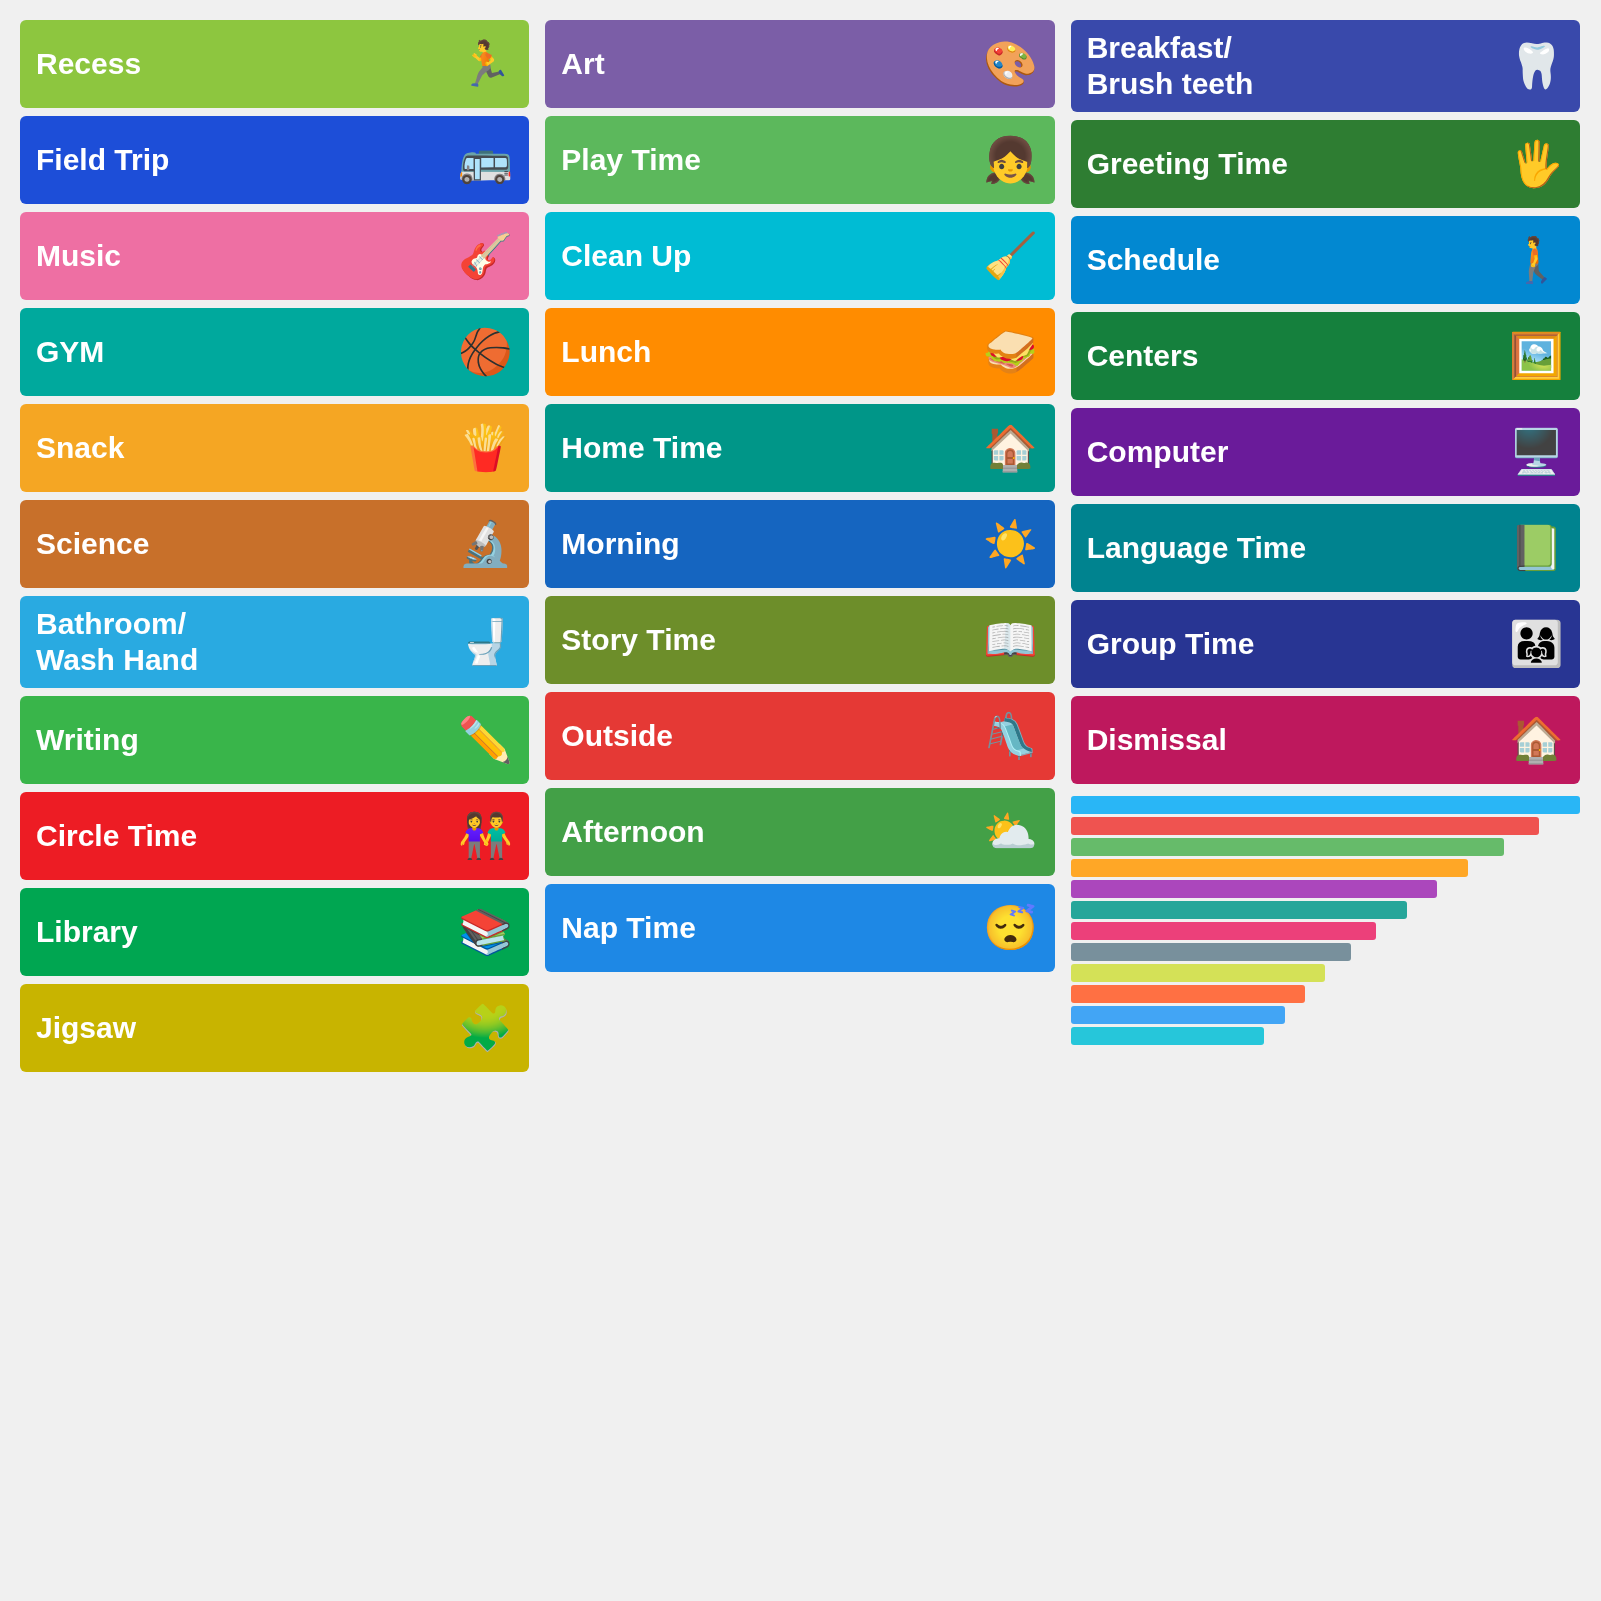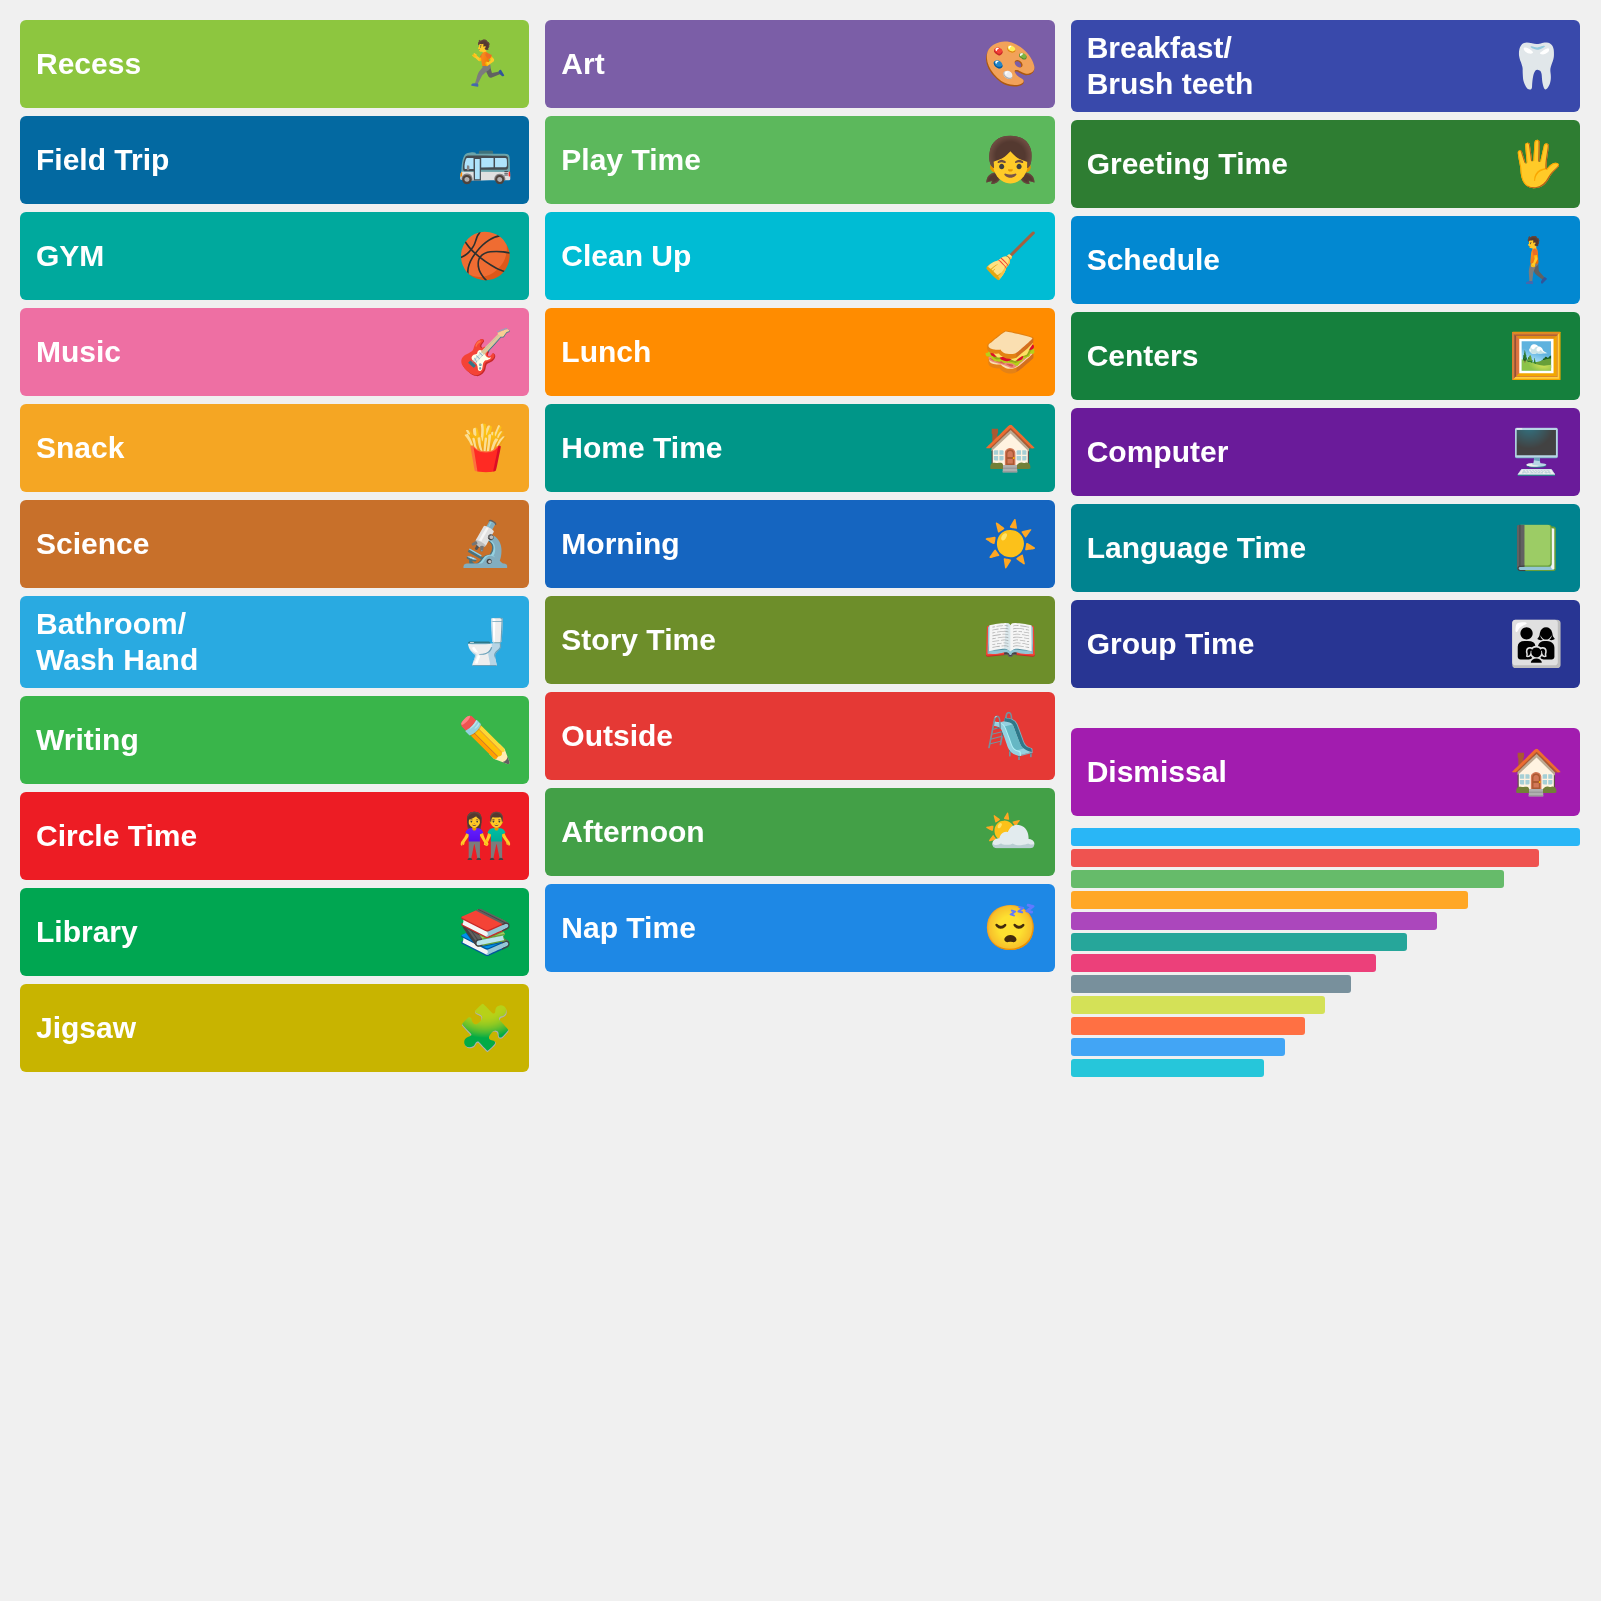--- a/index.html
+++ b/index.html
@@ -103,31 +103,31 @@
 <div class="main-container">
 
 
   <div class="columns-row">
 
     <div class="column" id="col1-container">
         <div class="schedule-card" style="background-color: rgb(141, 198, 63);">
           <span class="card-text">Recess</span>
           <span class="card-icon">🏃</span>
         </div>
-        <div class="schedule-card" style="background-color: #0369a1;">
+        <div class="schedule-card" style="background-color: #1d4ed8;">
           <span class="card-text">Field Trip</span>
           <span class="card-icon">🚌</span>
+        </div>
+        <div class="schedule-card" style="background-color: rgb(238, 111, 163);">
+          <span class="card-text">Music</span>
+          <span class="card-icon">🎸</span>
         </div>
         <div class="schedule-card" style="background-color: rgb(0, 169, 157);">
           <span class="card-text">GYM</span>
           <span class="card-icon">🏀</span>
-        </div>
-        <div class="schedule-card" style="background-color: rgb(238, 111, 163);">
-          <span class="card-text">Music</span>
-          <span class="card-icon">🎸</span>
         </div>
         <div class="schedule-card" style="background-color: rgb(245, 166, 35);">
           <span class="card-text">Snack</span>
           <span class="card-icon">🍟</span>
         </div>
         <div class="schedule-card" style="background-color: rgb(200, 112, 42);">
           <span class="card-text">Science</span>
           <span class="card-icon">🔬</span>
         </div>
         <div class="schedule-card" style="background-color: rgb(41, 170, 225);">
@@ -217,21 +217,21 @@
           <span class="card-icon">🖥️</span>
         </div>
         <div class="schedule-card" style="background-color: rgb(0, 131, 143);">
           <span class="card-text">Language Time</span>
           <span class="card-icon">📗</span>
         </div>
         <div class="schedule-card" style="background-color: rgb(40, 53, 147);">
           <span class="card-text">Group Time</span>
           <span class="card-icon">👨‍👩‍👧</span>
         </div>
-        <div class="schedule-card" style="background-color: #a21caf; margin-top: 32px;">
+        <div class="schedule-card" style="background-color: #be185d;">
           <span class="card-text">Dismissal</span>
           <span class="card-icon">🏠</span>
         </div>
         <div class="color-strips">
           <div class="color-strip" style="background-color: rgb(41, 182, 246); width: 100%;"></div>
           <div class="color-strip" style="background-color: rgb(239, 83, 80); width: 92%;"></div>
           <div class="color-strip" style="background-color: rgb(102, 187, 106); width: 85%;"></div>
           <div class="color-strip" style="background-color: rgb(255, 167, 38); width: 78%;"></div>
           <div class="color-strip" style="background-color: rgb(171, 71, 188); width: 72%;"></div>
           <div class="color-strip" style="background-color: rgb(38, 166, 154); width: 66%;"></div>

